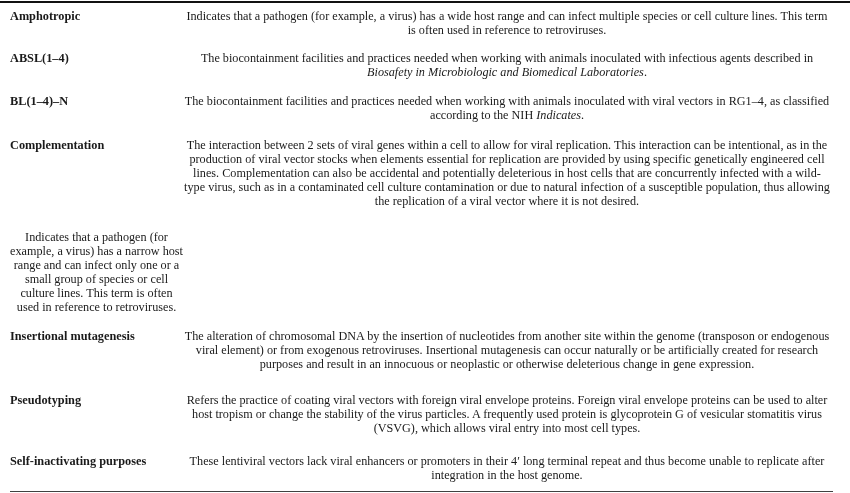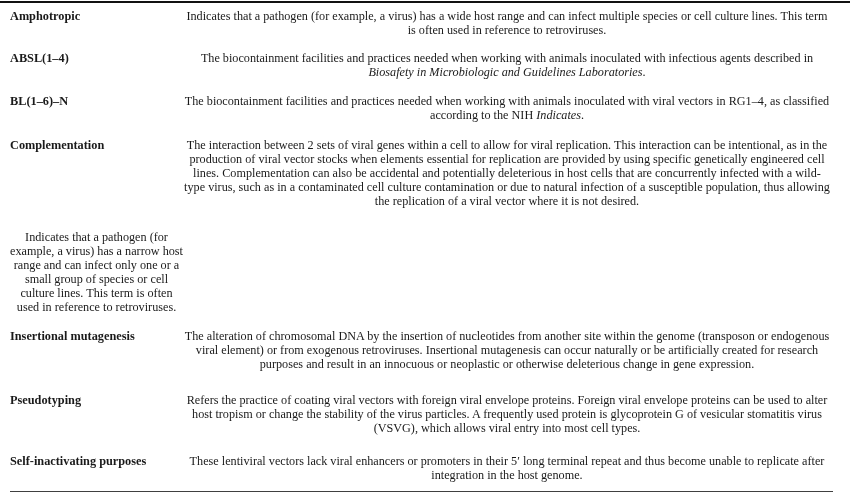--- a/index.html
+++ b/index.html
@@ -58,42 +58,42 @@
 </head>
 <body>
 
 <div class="glossary" id="glossary-table">
     <div class="row">
       <div class="term">Amphotropic</div>
       <div class="def"><span>Indicates that a pathogen (for example, a virus) has a wide host range and can infect multiple species or cell culture lines. This term is often used in reference to retroviruses.</span></div>
     </div>
     <div class="row">
       <div class="term">ABSL(1–4)</div>
-      <div class="def"><span>The biocontainment facilities and practices needed when working with animals inoculated with infectious agents described in </span><em>Biosafety in Microbiologic and Guidelines Laboratories</em><span>.</span></div>
+      <div class="def"><span>The biocontainment facilities and practices needed when working with animals inoculated with infectious agents described in </span><em>Biosafety in Microbiologic and Biomedical Laboratories</em><span>.</span></div>
     </div>
     <div class="row">
-      <div class="term">BL(1–6)–N</div>
+      <div class="term">BL(1–4)–N</div>
       <div class="def"><span>The biocontainment facilities and practices needed when working with animals inoculated with viral vectors in RG1–4, as classified according to the NIH </span><em>Indicates</em><span>.</span></div>
     </div>
     <div class="row">
       <div class="term">Complementation</div>
       <div class="def"><span>The interaction between 2 sets of viral genes within a cell to allow for viral replication. This interaction can be intentional, as in the production of viral vector stocks when elements essential for replication are provided by using specific genetically engineered cell lines. Complementation can also be accidental and potentially deleterious in host cells that are concurrently infected with a wild-type virus, such as in a contaminated cell culture contamination or due to natural infection of a susceptible population, thus allowing the replication of a viral vector where it is not desired.</span></div>
     </div>
     <div class="row">
       <div class="def"><span>Indicates that a pathogen (for example, a virus) has a narrow host range and can infect only one or a small group of species or cell culture lines. This term is often used in reference to retroviruses.</span></div>
     </div>
     <div class="row">
       <div class="term">Insertional mutagenesis</div>
       <div class="def"><span>The alteration of chromosomal DNA by the insertion of nucleotides from another site within the genome (transposon or endogenous viral element) or from exogenous retroviruses. Insertional mutagenesis can occur naturally or be artificially created for research purposes and result in an innocuous or neoplastic or otherwise deleterious change in gene expression.</span></div>
     </div>
     <div class="row">
       <div class="term">Pseudotyping</div>
       <div class="def"><span>Refers the practice of coating viral vectors with foreign viral envelope proteins. Foreign viral envelope proteins can be used to alter host tropism or change the stability of the virus particles. A frequently used protein is glycoprotein G of vesicular stomatitis virus (VSVG), which allows viral entry into most cell types.</span></div>
     </div>
     <div class="row">
       <div class="term">Self-inactivating purposes</div>
-      <div class="def"><span>These lentiviral vectors lack viral enhancers or promoters in their 5′ long terminal repeat and thus become unable to replicate after integration in the host genome.</span></div>
+      <div class="def"><span>These lentiviral vectors lack viral enhancers or promoters in their 4′ long terminal repeat and thus become unable to replicate after integration in the host genome.</span></div>
     </div>
     <div class="row rule-above">
       <div class="term">Transduction</div>
       <div class="def"><span>The introduction of tropism DNA into a cell by using a virus.</span></div>
     </div>
   </div>
 
 </body></html>

